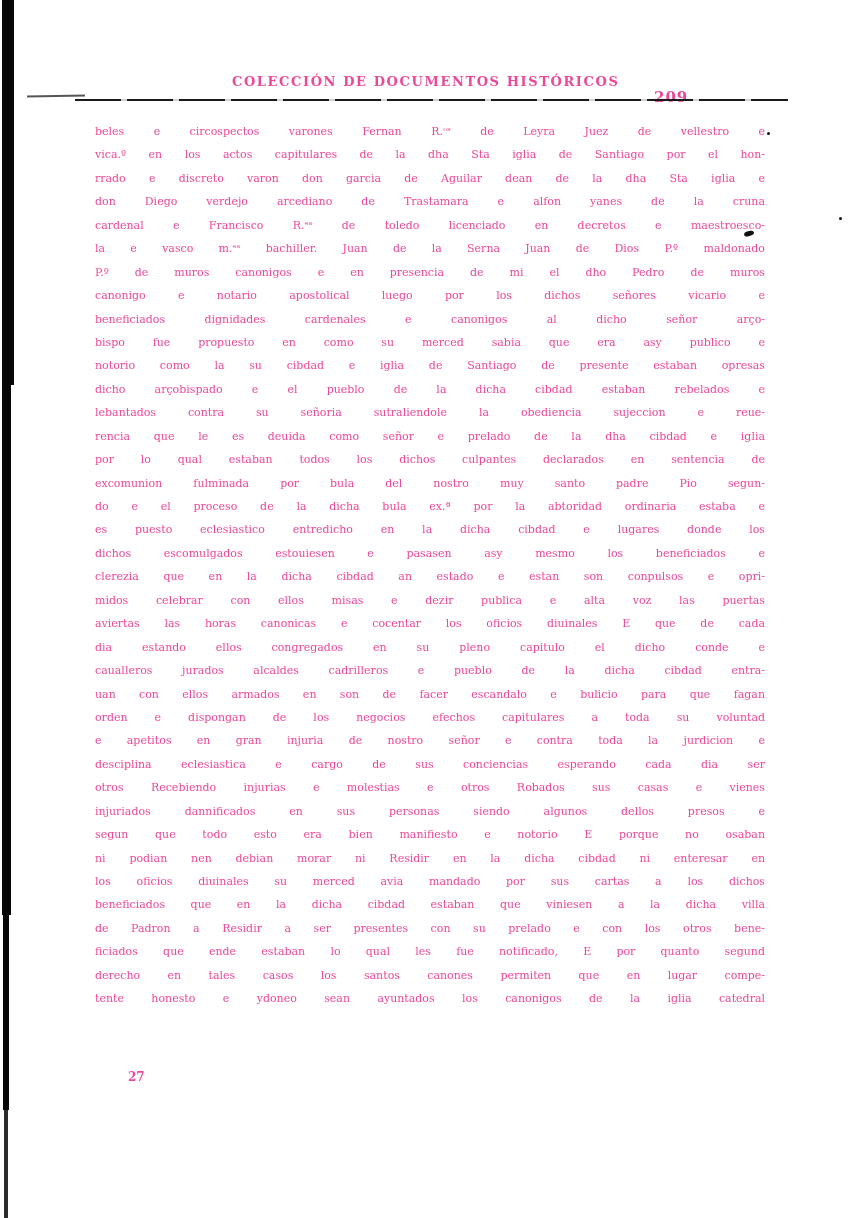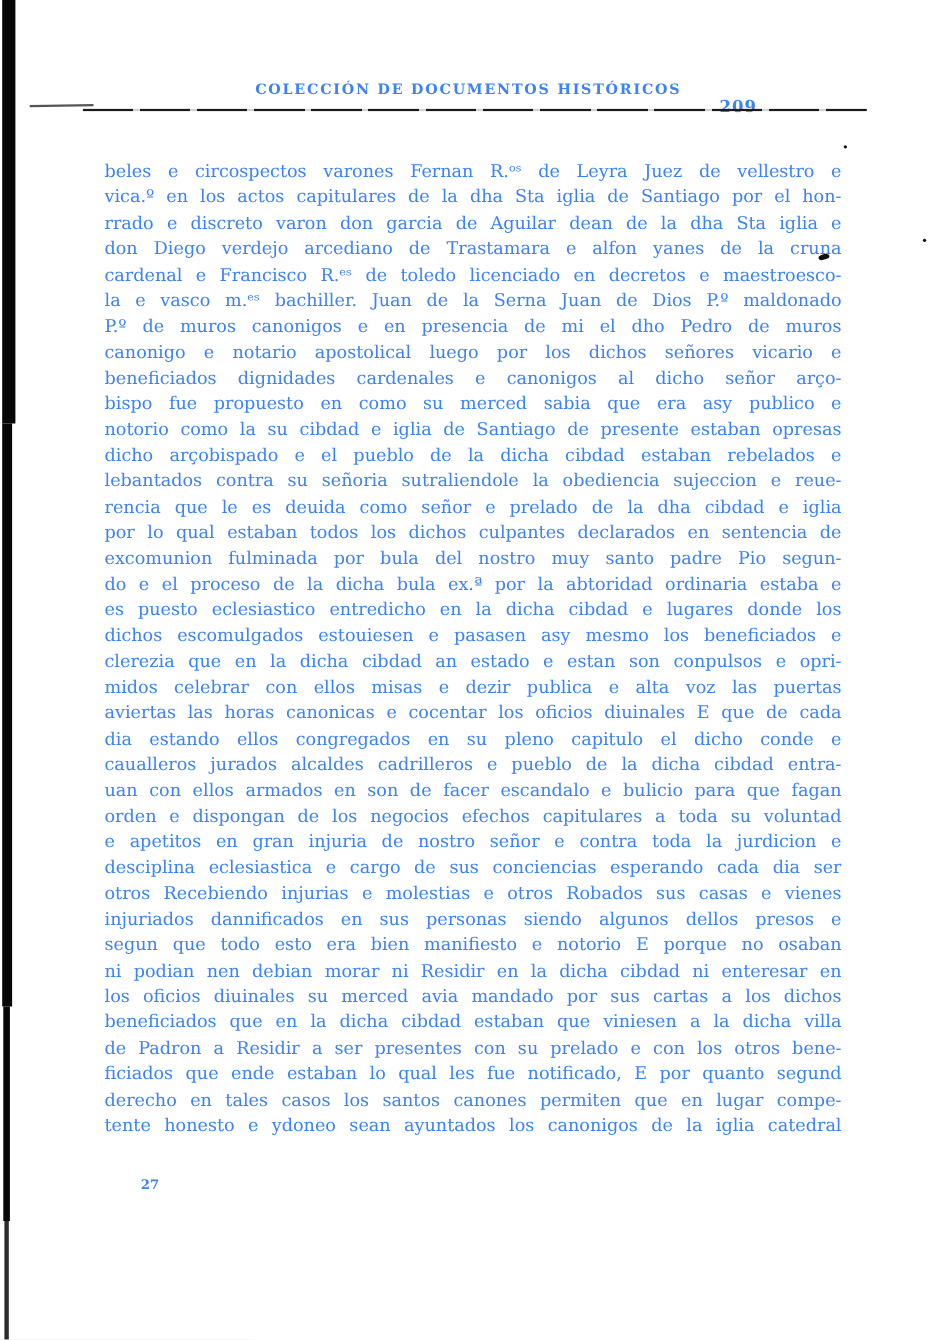--- a/index.html
+++ b/index.html
@@ -1,19 +1,19 @@
 <!DOCTYPE html>
 <html><head>
 <meta charset="utf-8">
 <style>
   html,body{margin:0;padding:0;background:#e8e8e8;}
   .page{
     position:relative;width:850px;height:1218px;margin:0 auto;
     background:#ffffff;overflow:hidden;
-    font-family:"DejaVu Serif", serif;color:#3b82f6;
+    font-family:"DejaVu Serif", serif;color:#ec4899;
   }
   
   .bind{position:absolute;background:#070707;}
   .bind-1{left:2px;top:0;width:12px;height:385px;}
   .bind-2{left:2px;top:385px;width:9px;height:530px;}
   .bind-3{left:3px;top:915px;width:6px;height:195px;}
   .bind-4{left:4px;top:1110px;width:4px;height:108px;opacity:.85;}
   
   .header-title{
     position:absolute;left:232px;top:74px;
@@ -27,22 +27,22 @@
     position:absolute;left:75px;top:99px;width:713px;height:2px;
     background:repeating-linear-gradient(90deg,
       #1a1a1a 0 46px, rgba(26,26,26,.2) 46px 52px);
   }
   .header-rule-frag{
     position:absolute;left:27px;top:95px;width:58px;height:2px;
     background:#2a2a2a;transform:rotate(-1deg);opacity:.8;
   }
   
   .body-text{
-    position:absolute;left:95px;top:144px;width:670px;
-    font-size:16px;
+    position:absolute;left:95px;top:120px;width:670px;
+    font-size:11px;
   }
   .text-line{
     height:23.45px;line-height:23.45px;overflow:hidden;
     text-align:justify;text-align-last:justify;
   }
   .signature-mark{
     position:absolute;left:128px;top:1070px;
     font-size:12px;font-weight:700;
   }
   

